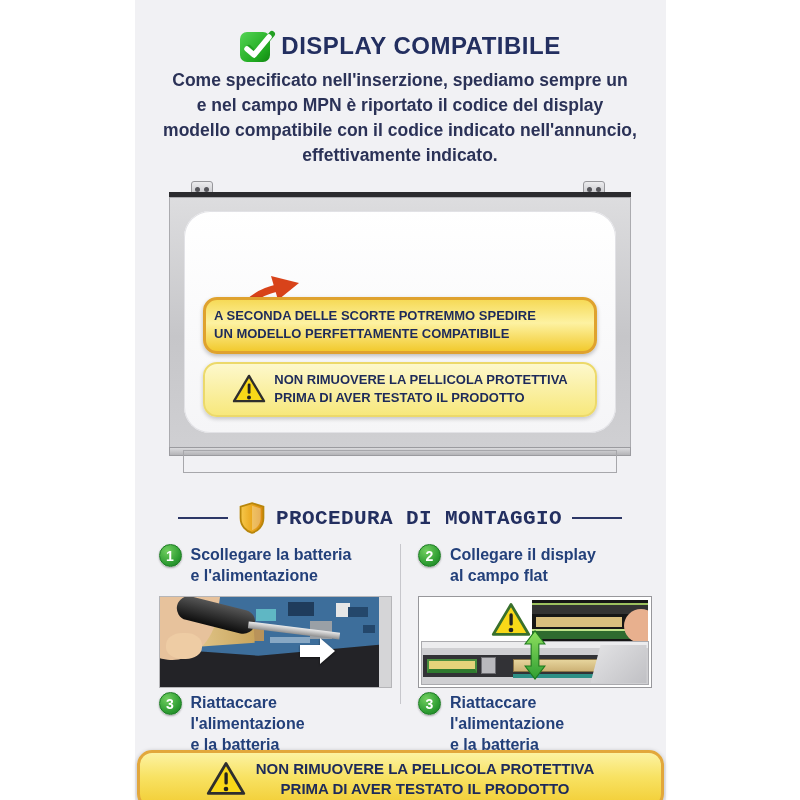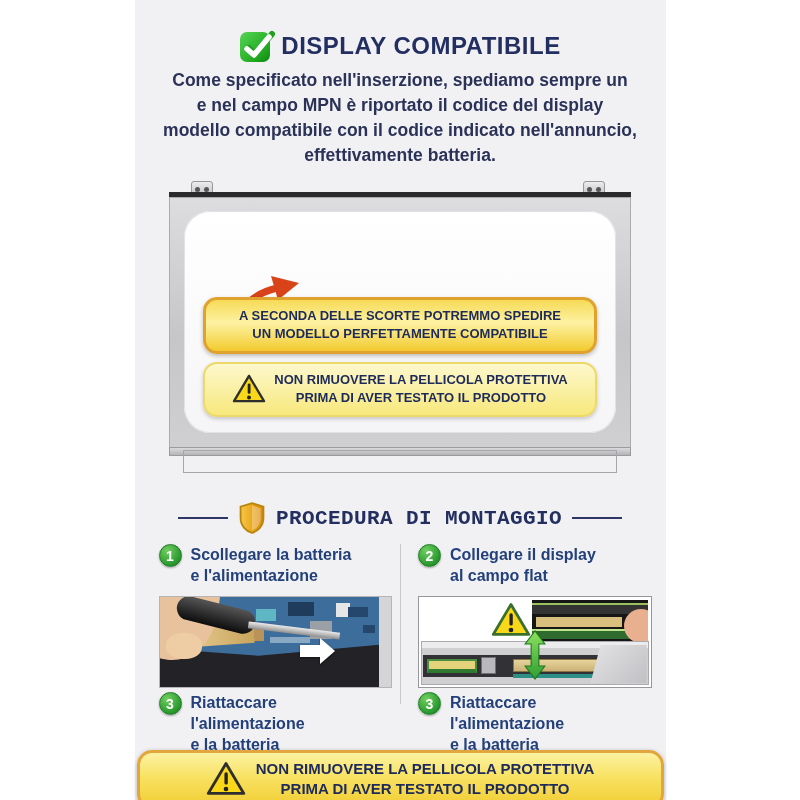--- a/index.html
+++ b/index.html
@@ -21,21 +21,21 @@
   .bracket{position:absolute;top:0;width:22px;height:16px;background:linear-gradient(180deg,#ececee,#c2c2c6);
     border:1px solid #97979b;border-radius:3px 3px 0 0;display:flex;justify-content:center;gap:4px;align-items:center;}
   .bracket i{width:5px;height:5px;border-radius:50%;background:#55555a;display:block;}
   .b-left{left:22px}.b-right{right:26px}
   .top-strip{position:absolute;top:11px;left:0;right:0;height:7px;background:#2b2b2e;}
   .metal{position:absolute;top:16px;left:0;right:0;bottom:22px;
     background:linear-gradient(180deg,#dddddf,#c6c6c9 55%,#d0d0d3);box-shadow:0 0 0 1px #ababaf inset;}
   .inner{position:absolute;top:30px;left:15px;right:15px;bottom:40px;border-radius:26px;
     background:linear-gradient(180deg,#ffffff,#f5f5f7);box-shadow:0 0 0 1px #e2e2e6 inset;}
   .red-arrow{position:absolute;left:58px;top:94px;}
-  .ylabel{position:absolute;left:34px;right:34px;text-align:center;font-weight:bold;font-size:13px;
+  .ylabel{position:absolute;left:34px;right:34px;font-weight:bold;font-size:13px;
     line-height:1.42;color:#1d2a5a;border-radius:14px;padding:7px 8px;}
   .l1{top:116px;border:3px solid #dfa22e;
     background:linear-gradient(180deg,#f6da57,#fdf2a2 45%,#f2ca2e);box-shadow:0 2px 4px rgba(0,0,0,.25);}
   .l2{top:181px;border:2px solid #ecd96a;display:flex;align-items:center;justify-content:center;gap:8px;
     background:linear-gradient(180deg,#fdf8cc,#f7e87c);box-shadow:0 2px 4px rgba(0,0,0,.2);}
   .foil-bar{position:absolute;bottom:17px;left:0;right:0;height:9px;
     background:linear-gradient(180deg,#e0e0e2,#aeaeb2);box-shadow:0 0 0 1px #9b9b9f inset;}
   .foil{position:absolute;bottom:0;left:14px;right:14px;height:23px;border:1px solid #a7a7ab;
     background:#c7c7ca repeating-linear-gradient(96deg,rgba(255,255,255,.65) 0 7px,rgba(150,150,156,.45) 7px 13px),
     linear-gradient(180deg,#d8d8da,#b9b9bd);}
@@ -129,21 +129,21 @@
         <path d="M8 20 L15 26 L30 8" fill="none" stroke="#ffffff" stroke-width="5.5" stroke-linecap="round" stroke-linejoin="round"></path>
       </svg>
     </span>
     <h1 class="title">DISPLAY COMPATIBILE</h1>
   </div>
 
   <div class="intro">
     <div>Come specificato nell'inserzione, spediamo sempre un</div>
     <div>e nel campo MPN è riportato il codice del display</div>
     <div>modello compatibile con il codice indicato nell'annuncio,</div>
-    <div>effettivamente batteria.</div>
+    <div>effettivamente indicato.</div>
   </div>
 
   <div class="panel">
     <div class="bracket b-left">
         <i></i>
         <i></i>
       </div>
     <div class="bracket b-right">
         <i></i>
         <i></i>

